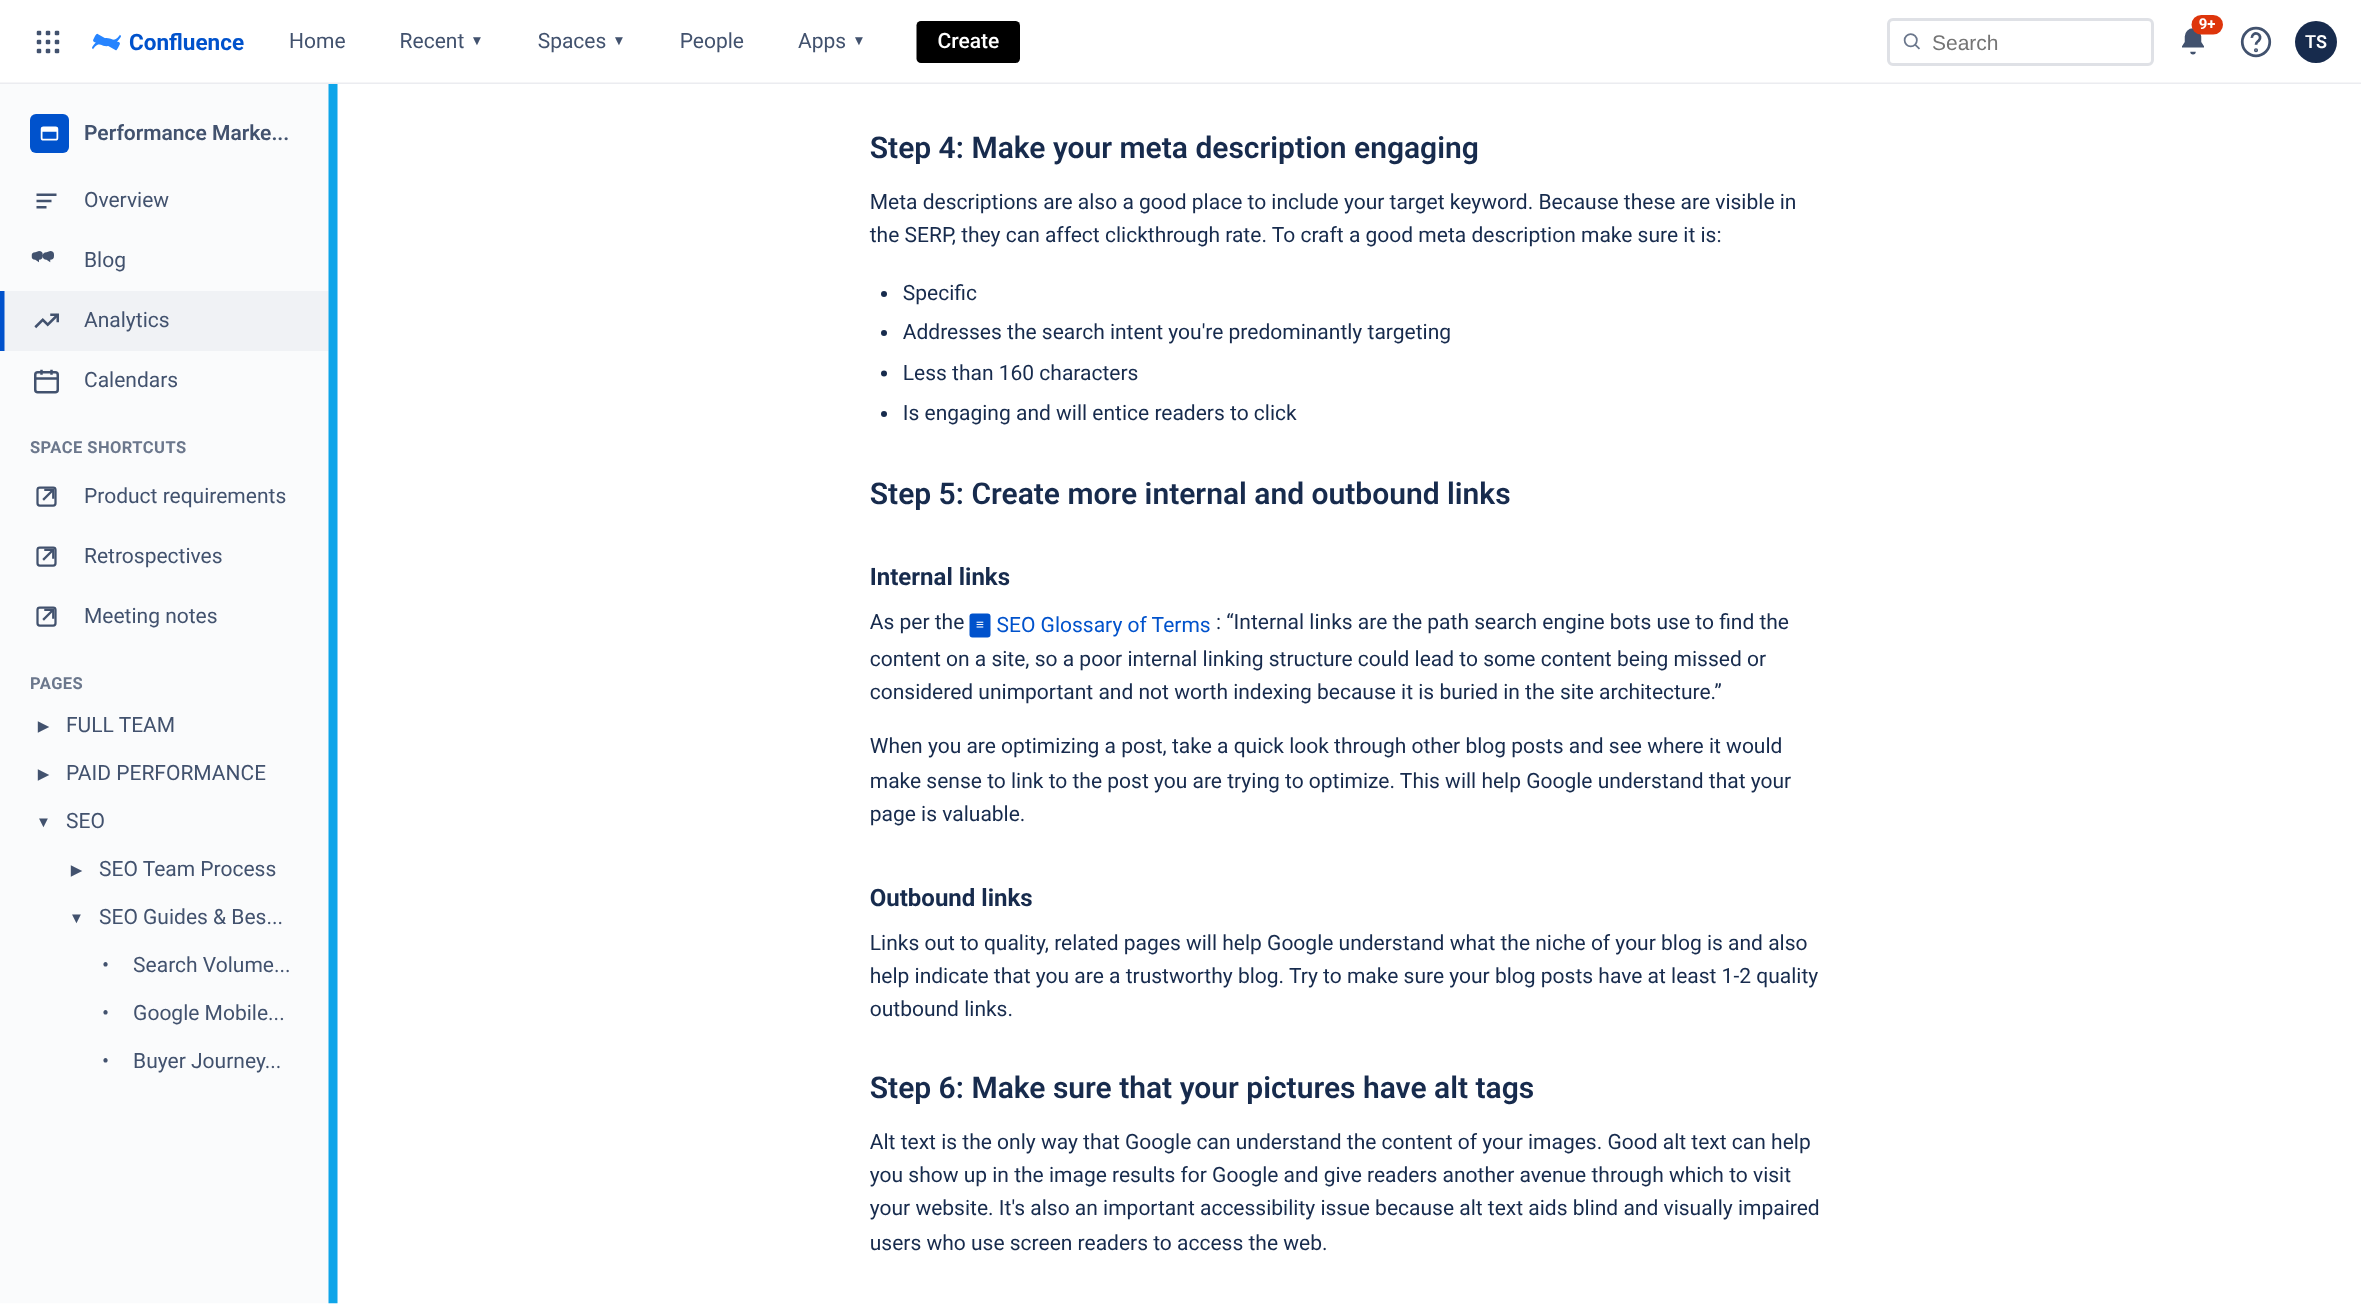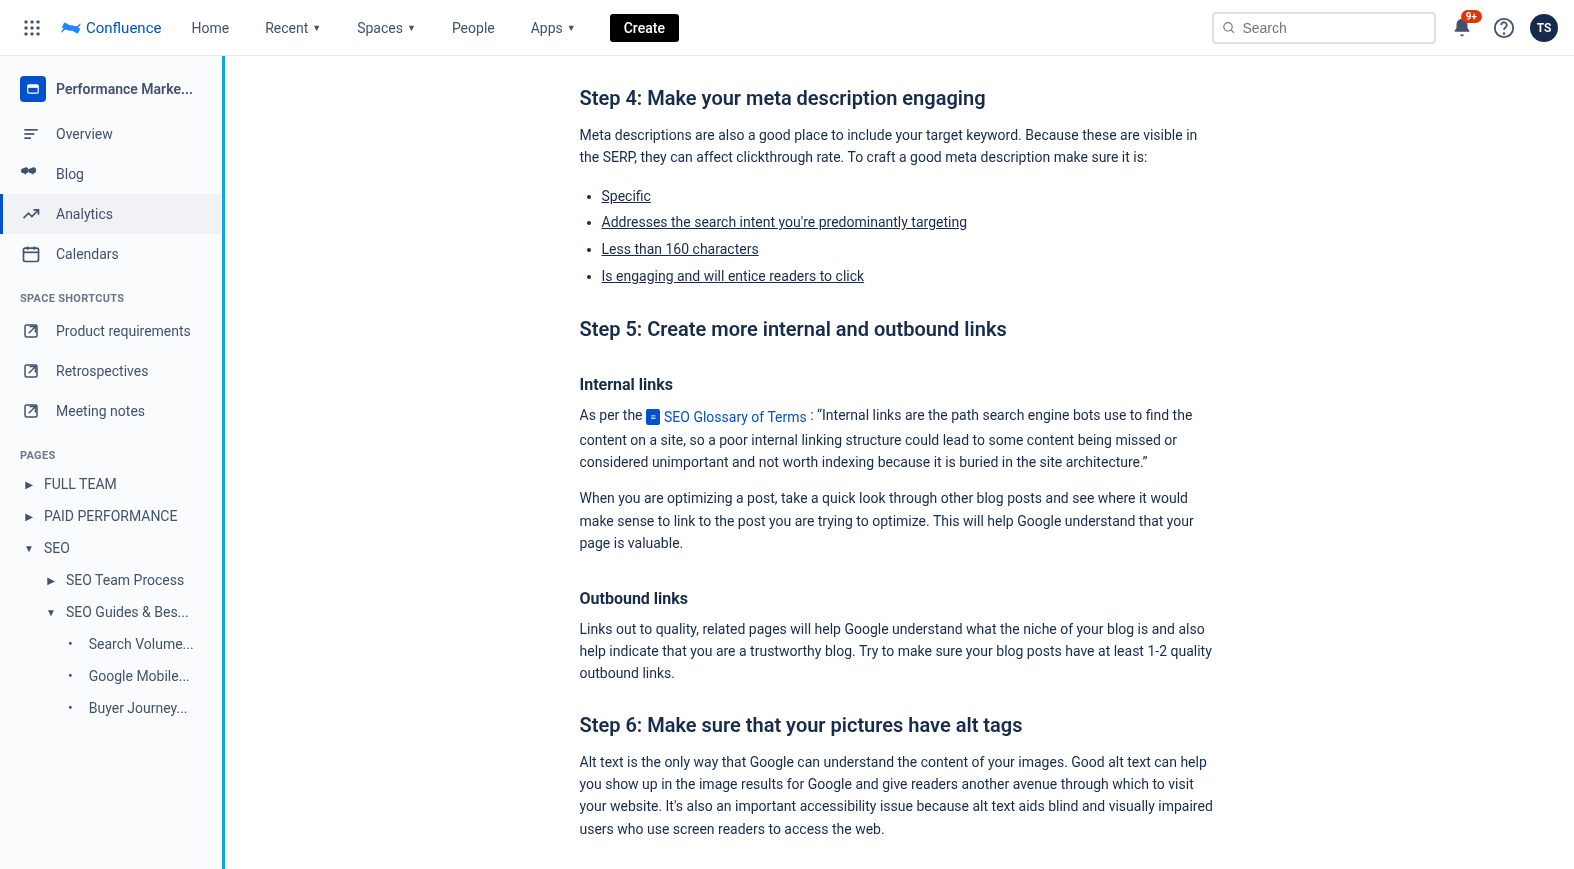--- a/index.html
+++ b/index.html
@@ -1,30 +1,30 @@
 <!DOCTYPE html>
 <html><head>
 <meta charset="utf-8">
 <style>
 * { margin:0; padding:0; box-sizing:border-box; }
 body { font-family:-apple-system,BlinkMacSystemFont,"Segoe UI",Roboto,sans-serif; color:#172B4D; background:#fff; overflow:hidden; }
 .header { height:56px; border-bottom:1px solid #ebecf0; display:flex; align-items:center; padding:0 16px; gap:4px; }
 .app-switcher { width:32px; height:32px; display:flex; align-items:center; justify-content:center; border-radius:3px; cursor:pointer; }
-.logo { display:flex; align-items:center; gap:4px; padding:0 8px; font-weight:400; color:#0052CC; font-size:15px; }
+.logo { display:flex; align-items:center; gap:4px; padding:0 8px; font-weight:700; color:#0052CC; font-size:15px; }
 .nav-items { display:flex; align-items:center; gap:16px; margin-left:8px; }
 .nav-item { padding:6px 10px; border-radius:3px; cursor:pointer; font-size:14px; color:#42526E; display:flex; align-items:center; gap:4px; }
 .create-btn { background:#000000; color:#fff; padding:6px 14px; border-radius:3px; font-size:14px; font-weight:500; margin-left:8px; cursor:pointer; }
 .header-right { margin-left:auto; display:flex; align-items:center; gap:10px; }
-.search-box { width:224px; height:32px; border:2px solid #dfe1e6; border-radius:4px; display:flex; align-items:center; padding:0 8px; background:#fff; }
+.search-box { width:178px; height:32px; border:2px solid #dfe1e6; border-radius:4px; display:flex; align-items:center; padding:0 8px; background:#fff; }
 .search-box input { border:none; outline:none; font-size:14px; width:100%; background:transparent; color:#6b778c; }
 .hdr-icon { width:32px; height:32px; display:flex; align-items:center; justify-content:center; border-radius:50%; cursor:pointer; position:relative; }
 .badge { position:absolute; top:-2px; right:-4px; background:#DE350B; color:#fff; font-size:10px; font-weight:700; padding:1px 5px; border-radius:8px; }
 .avatar { width:28px; height:28px; border-radius:50%; background:#172B4D; color:#fff; display:flex; align-items:center; justify-content:center; font-size:12px; font-weight:600; cursor:pointer; }
 .body-wrap { display:flex; height:calc(100vh - 56px); }
-.sidebar { width:225px; border-right:3px solid #0ea5e9; padding:12px 0; overflow-y:auto; background:#fafbfc; flex-shrink:0; }
+.sidebar { width:225px; border-right:6px solid #0ea5e9; padding:12px 0; overflow-y:auto; background:#fafbfc; flex-shrink:0; }
 .space-hdr { display:flex; align-items:center; gap:10px; padding:8px 20px 12px; }
 .space-icon { width:26px; height:26px; background:#0052CC; border-radius:4px; display:flex; align-items:center; justify-content:center; color:#fff; flex-shrink:0; }
 .space-title { font-weight:600; font-size:14px; white-space:nowrap; overflow:hidden; text-overflow:ellipsis; color:#42526E; }
 .sb-item { display:flex; align-items:center; gap:14px; padding:9px 20px; cursor:pointer; font-size:14px; color:#42526E; position:relative; }
 .sb-item.active { background:rgba(9,30,66,0.04); }
 .sb-item.active::before { content:''; position:absolute; left:0; top:0; bottom:0; width:3px; background:#0052CC; }
 .sb-icon { width:22px; height:22px; display:flex; align-items:center; justify-content:center; color:#42526E; flex-shrink:0; }
 .sb-section { font-size:11px; font-weight:700; color:#6B778C; padding:18px 20px 6px; letter-spacing:0.3px; }
 .tree-item { display:flex; align-items:center; padding:8px 10px 8px 20px; cursor:pointer; font-size:14px; color:#42526E; gap:6px; }
 .tree-chev { width:18px; display:flex; justify-content:center; font-size:10px; color:#42526E; }
@@ -32,21 +32,21 @@
 .tree-item.d2 { padding-left:68px; }
 .tree-item.d2::before { content:"•"; margin-right:10px; color:#42526E; font-size:14px; }
 .tree-label { white-space:nowrap; overflow:hidden; text-overflow:ellipsis; }
 .content { flex:1; overflow-y:auto; padding:30px 60px; }
 .article { max-width:640px; margin:0 auto; }
 .article h2 { font-size:20px; font-weight:600; color:#172B4D; margin-bottom:14px; margin-top:28px; }
 .article h2:first-child { margin-top:0; }
 .article h3 { font-size:16px; font-weight:700; color:#172B4D; margin:34px 0 10px; }
 .article p { font-size:14px; line-height:1.6; color:#172B4D; margin-bottom:14px; }
 .article ul { margin:10px 0 18px 22px; }
-.article li { font-size:14px; line-height:1.9; color:#172B4D;text-decoration:underline; }
+.article li { font-size:14px; line-height:1.9; color:#172B4D; }
 .doc-link { color:#0052CC; text-decoration:none; display:inline-flex; align-items:center; gap:4px; }
 .doc-chip { background:#0052CC; color:#fff; width:14px; height:16px; border-radius:2px; display:inline-flex; align-items:center; justify-content:center; font-size:9px; }
 .chev { font-size:9px; color:#42526E; }
 </style>
 </head>
 <body>
 
 <div class="header">
   <div class="app-switcher">
     <svg width="18" height="18" viewBox="0 0 24 24">

